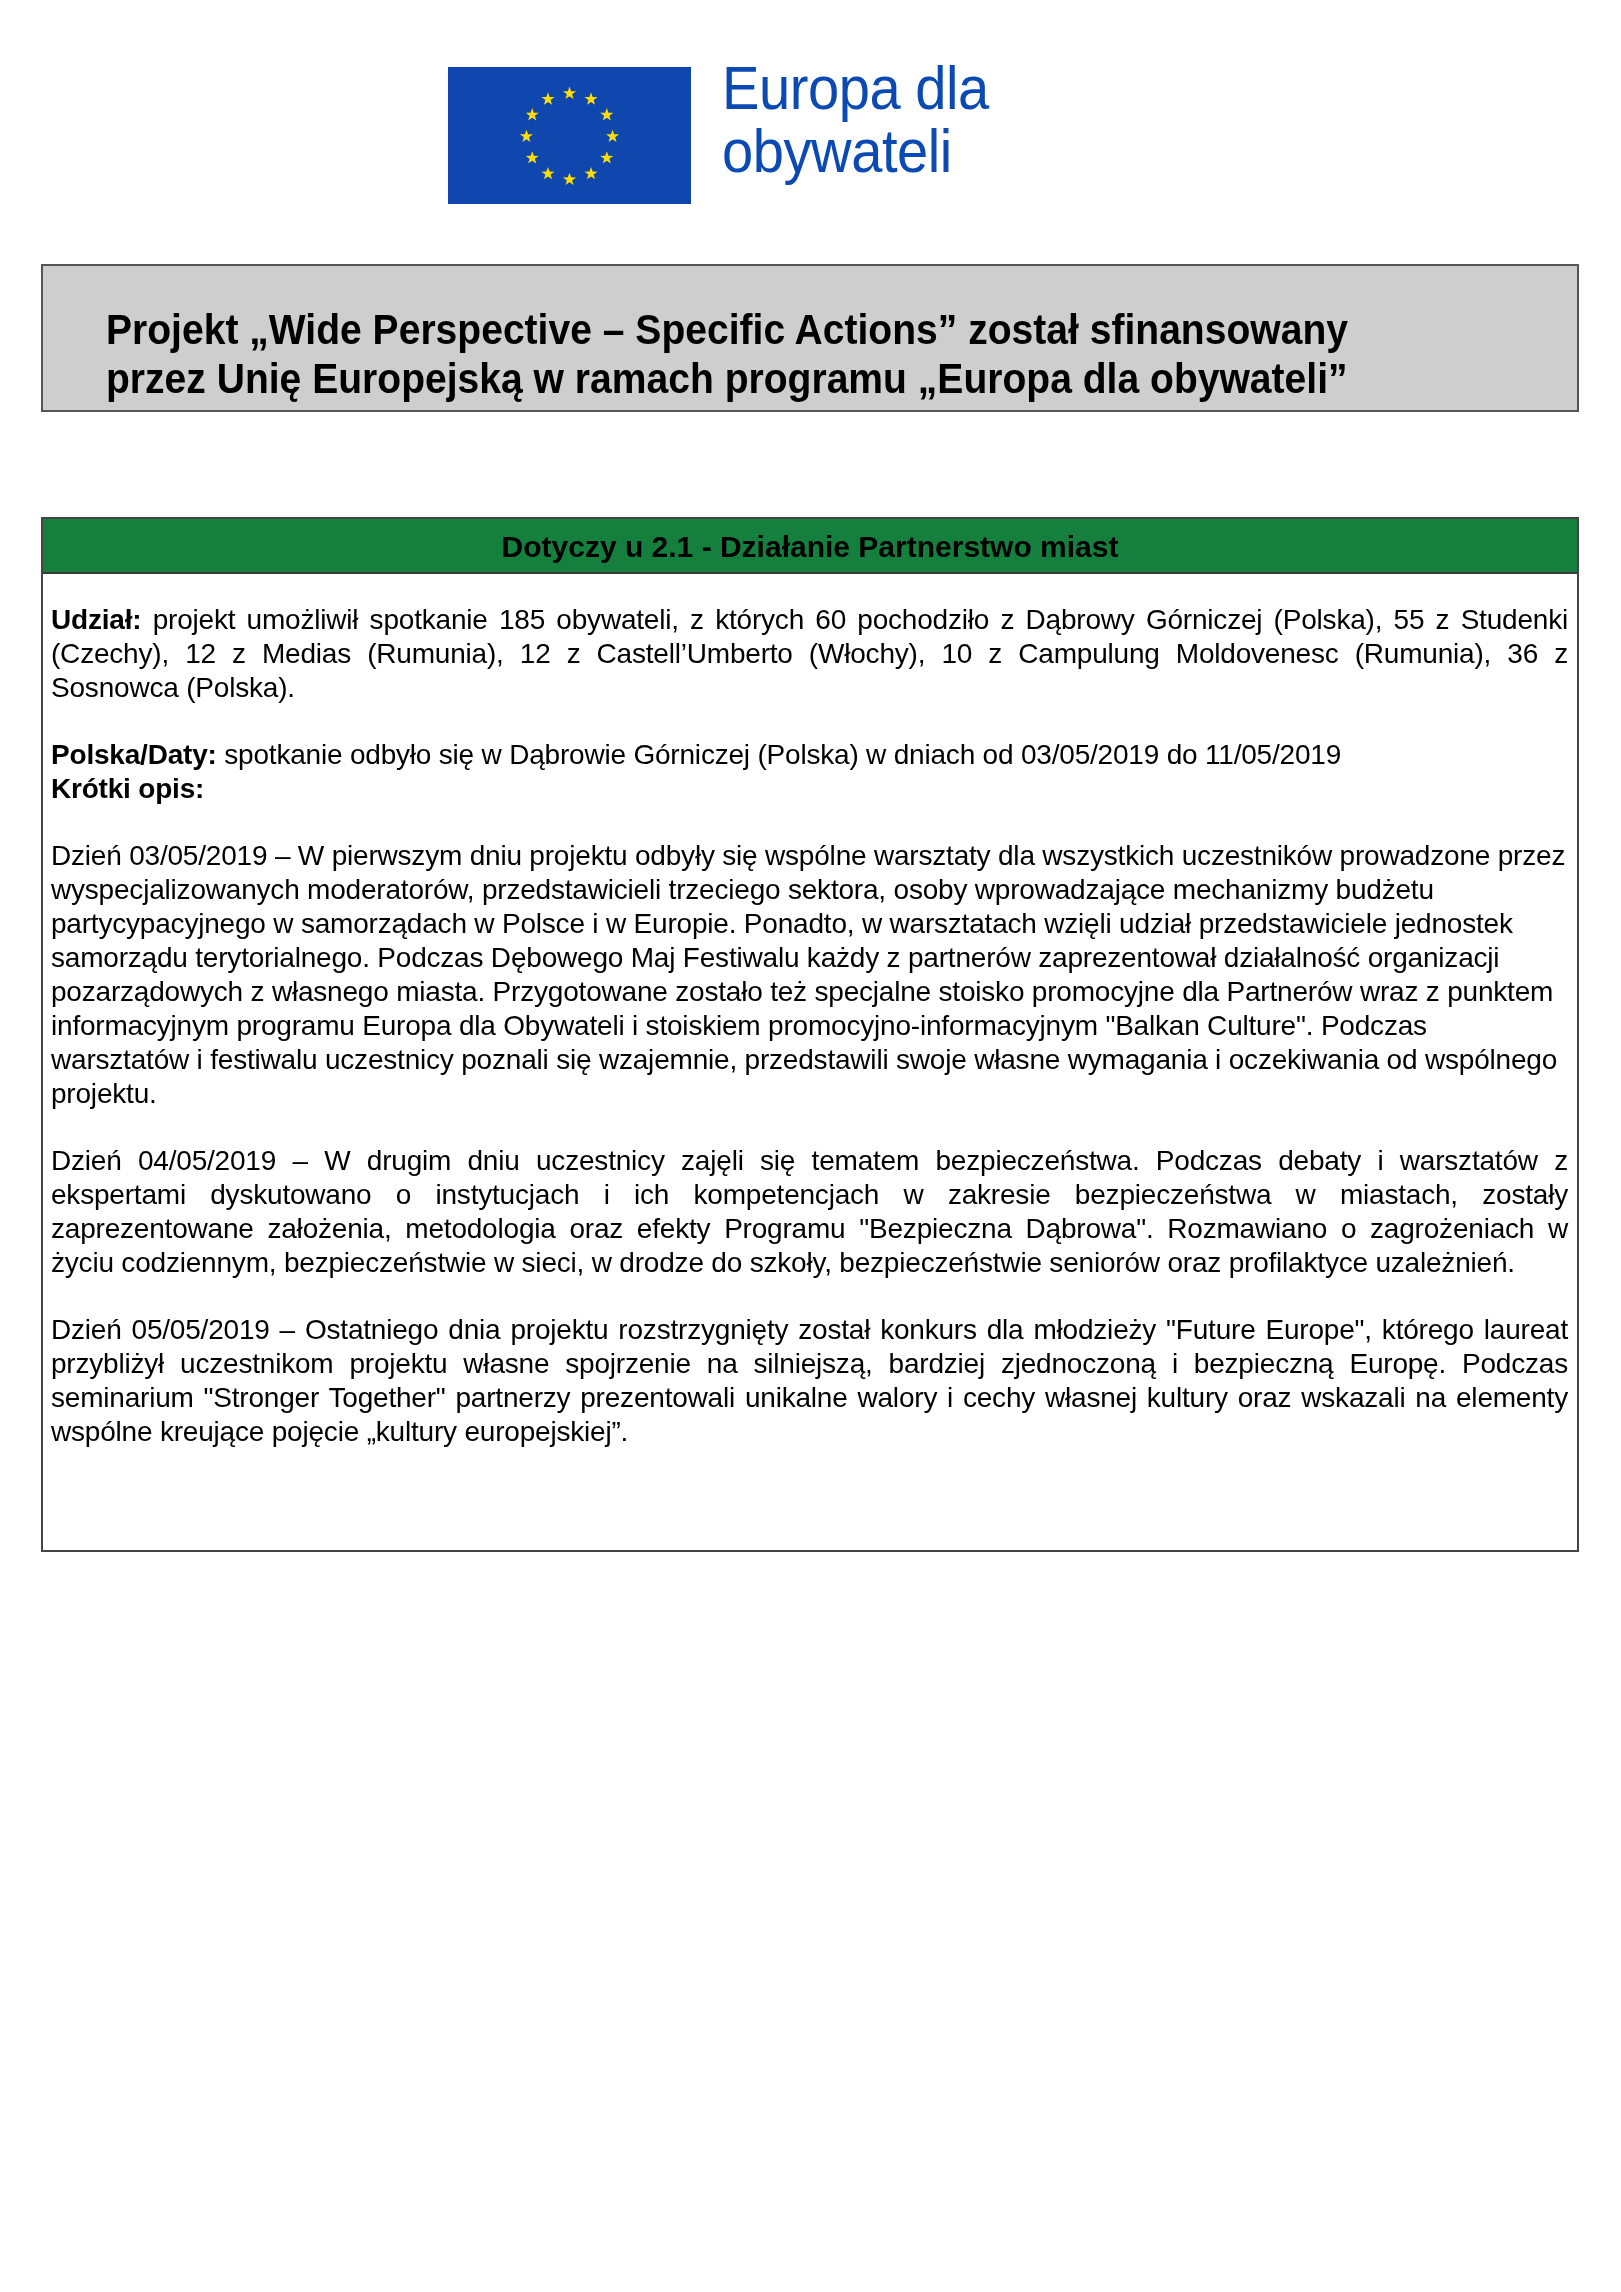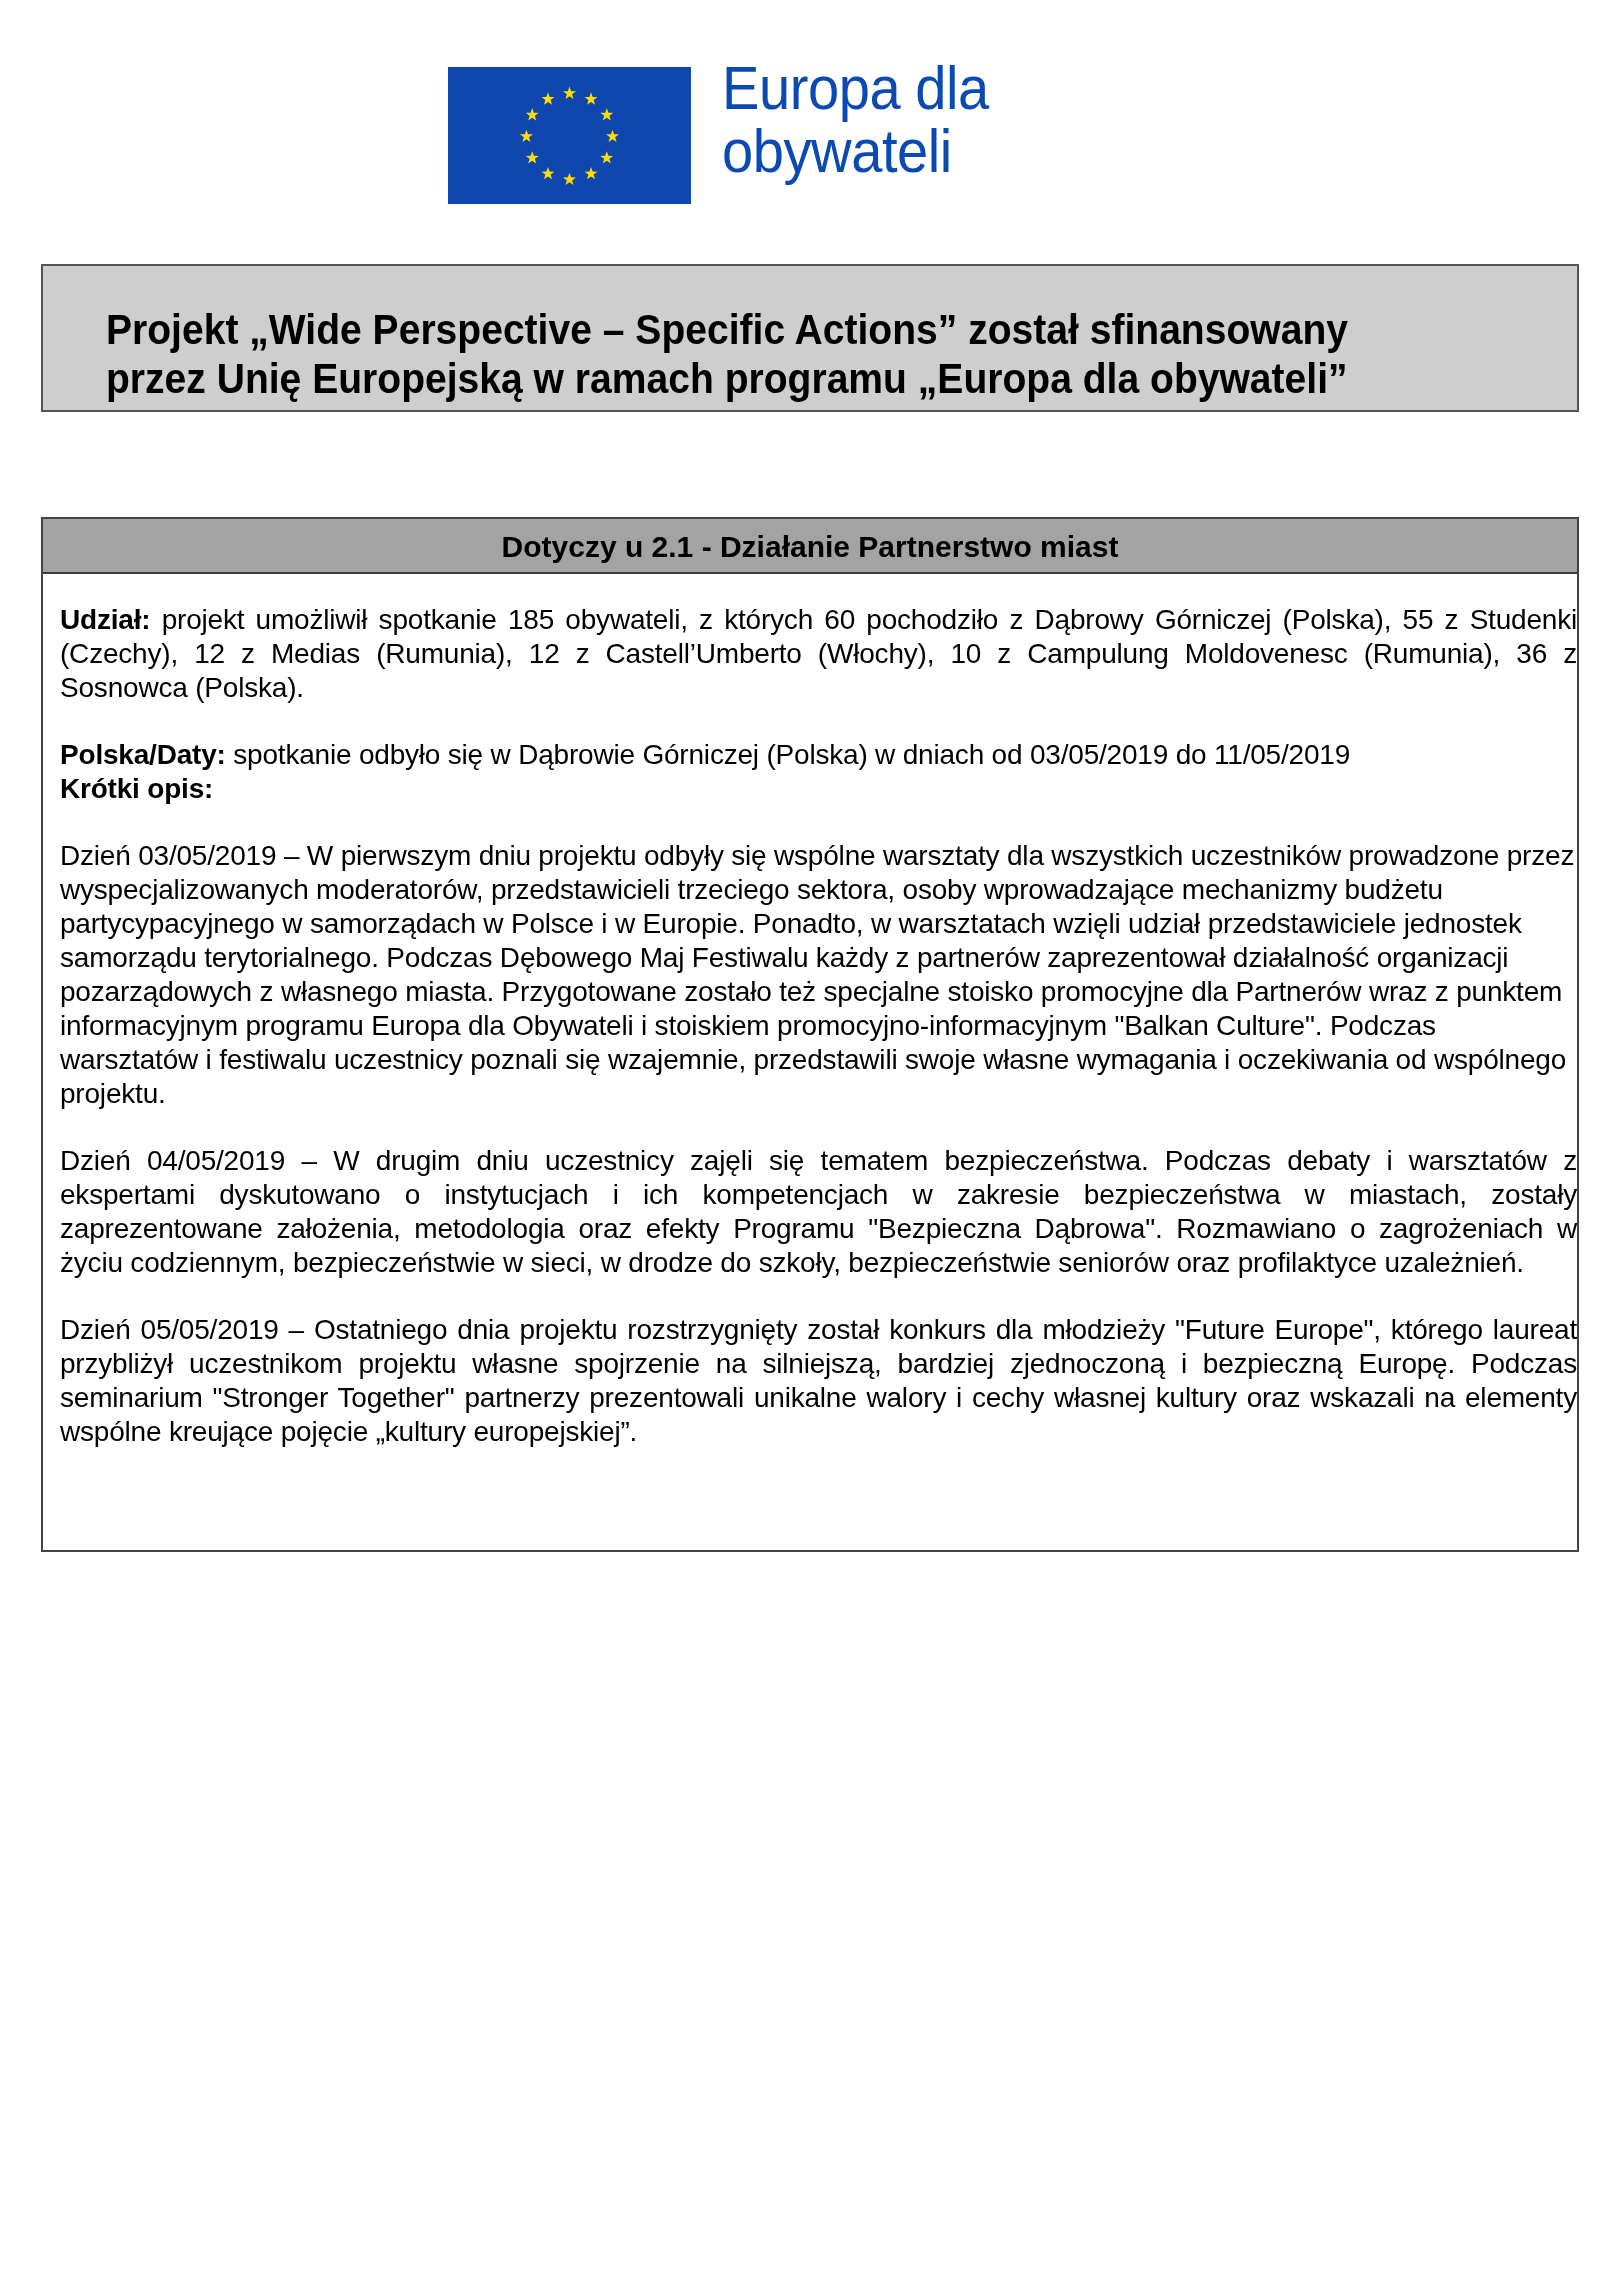--- a/index.html
+++ b/index.html
@@ -73,30 +73,30 @@
       left: 41px;
       top: 517px;
       width: 1538px;
       height: 1035px;
       border: 2px solid #444;
       box-sizing: border-box;
       background: #fff;
     }
     .action-header {
       height: 53px;
-      background: #a3a3a3;
+      background: #15803d;
       border-bottom: 2.9px solid #3a3a3a;
       text-align: center;
       font-weight: bold;
       font-size: 30px;
       line-height: 55px;
     }
     .action-body {
       position: absolute;
-      left: 17px;
+      left: 8px;
       top: 84px;
       width: 1517px;
       font-size: 28px;
       line-height: 34px;
       letter-spacing: -0.2px;
     }
     .action-body p {
       margin: 0;
       text-align: justify;
     }

